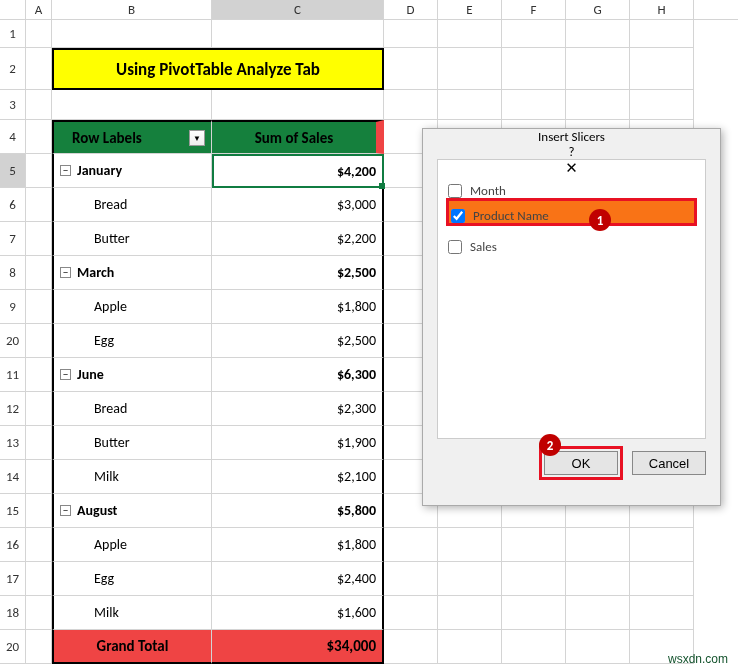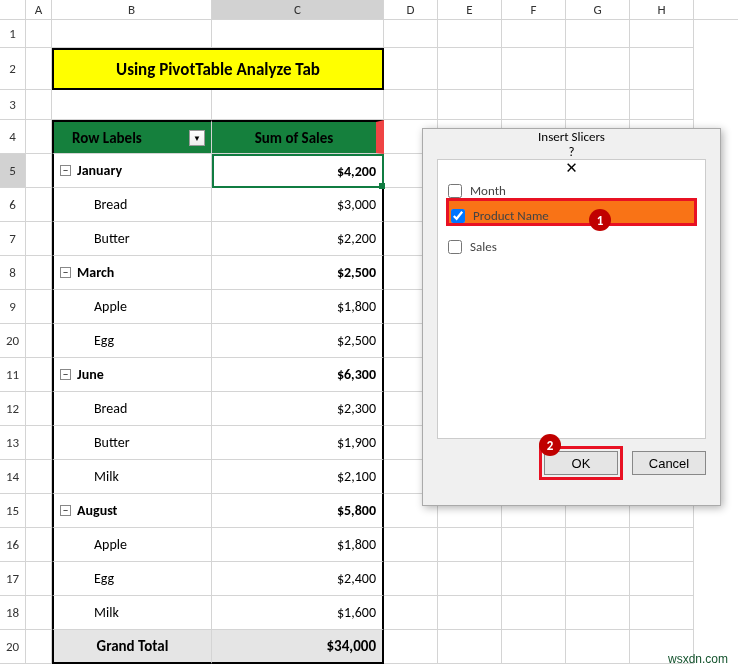--- a/index.html
+++ b/index.html
@@ -40,21 +40,21 @@
     .title-cell { background: #ffff00; font-weight: bold; font-size: 17px; border: 2px solid #000; justify-content: center; }
     
     
     .pt-header { background: #15803d; font-weight: bold; font-size: 15px; border-top: 2px solid #000; }
     .pt-header.left { border-left: 2px solid #000; }
     .pt-header.right { border-right: 8px solid #ef4444; justify-content: center; }
     .pt-row.left { border-left: 2px solid #000; }
     .pt-row.right { border-right: 2px solid #000; justify-content: flex-end; }
     .pt-subtotal { font-weight: bold; }
     .pt-item { padding-left: 40px !important; }
-    .pt-grandtotal { background: #e5e5e5; font-weight: bold; font-size: 15px; border-bottom: 2px solid #000; }
+    .pt-grandtotal { background: #ef4444; font-weight: bold; font-size: 15px; border-bottom: 2px solid #000; }
     .pt-expand-box { width: 11px; height: 11px; border: 1px solid #888; display: inline-flex; align-items: center; justify-content: center; font-size: 11px; line-height: 1; margin-right: 6px; background: #fff; color: #555; }
     .pt-filter { width: 16px; height: 16px; border: 1px solid #999; background: linear-gradient(#fff,#eee); display: inline-flex; align-items: center; justify-content: center; font-size: 8px; margin-left: auto; }
     
     .selected-cell { border: 2px solid #107c41 !important; position: relative; }
     .selected-cell::after { content: ''; position: absolute; right: -3px; bottom: -3px; width: 6px; height: 6px; background: #107c41; }
     
     
     .dialog { position: absolute; left: 422px; top: 128px; width: 299px; height: 378px; background: #f0f0f0; border: 1px solid #aaa; box-shadow: 2px 2px 8px rgba(0,0,0,0.3); }
     .dialog-titlebar { height: 30px; display: flex; align-items: center; padding: 0 8px; font-size: 13px; flex-direction: column; }
     .dialog-title { flex: 1; }

